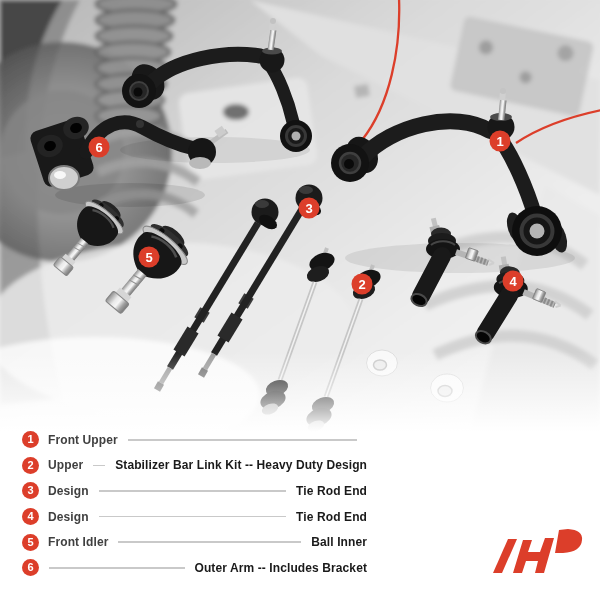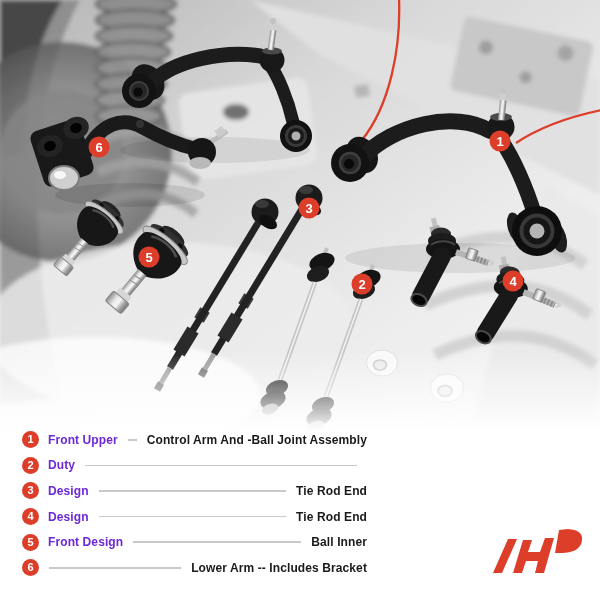--- a/index.html
+++ b/index.html
@@ -5,21 +5,21 @@
   html,body{margin:0;padding:0;background:#fff;}
   .stage{position:relative;width:600px;height:600px;background:#ffffff;overflow:hidden;
          font-family:"Liberation Sans","DejaVu Sans",sans-serif;}
   .photo{position:absolute;top:0;left:0;width:600px;height:432px;}
   .photo svg{display:block;}
 
   .legend{position:absolute;top:427px;left:22px;width:345px;}
   .lrow{display:flex;align-items:center;height:25.6px;}
   .lbadge{flex:0 0 17px;width:17px;height:17px;border-radius:50%;background:#dc3e2a;color:#fff;
           font-size:11px;font-weight:bold;line-height:17px;text-align:center;}
-  .lpos{margin-left:9px;font-size:12px;font-weight:bold;color:#6d28d9;white-space:nowrap;letter-spacing:.1px;}
+  .lpos{margin-left:9px;font-size:12px;font-weight:bold;color:#404040;white-space:nowrap;letter-spacing:.1px;}
   .lpos:empty{display:none;}
   .lline{flex:1;height:1.5px;background:#c9c9c9;margin:0 10px;}
   .lname{font-size:12px;font-weight:bold;color:#1a1a1a;white-space:nowrap;letter-spacing:.1px;}
 
   .brand{position:absolute;left:491px;top:528px;width:92px;height:45px;}
   .badge-dot{fill:#dc3e2a;}
   .badge-num{fill:#ffffff;font-family:"Liberation Sans","DejaVu Sans",sans-serif;
              font-size:13px;font-weight:bold;text-anchor:middle;}
 </style>
 </head>
@@ -276,50 +276,50 @@
       <text class="badge-num" x="99" y="151.5">6</text>
     </g>
   </svg>
   </div>
 
   <div class="legend">
     <div class="lrow">
       <span class="lbadge">1</span>
       <span class="lpos">Front Upper</span>
       <span class="lline"></span>
-      <span class="lname">Control Arm And -Ball Joint Assembly</span>
     </div>
     <div class="lrow">
       <span class="lbadge">2</span>
-      <span class="lpos">Duty</span>
-      <span class="lline"></span>
+      <span class="lpos">Upper</span>
+      <span class="lline"></span>
+      <span class="lname">Stabilizer Bar Link Kit -- Heavy Duty Design</span>
     </div>
     <div class="lrow">
       <span class="lbadge">3</span>
       <span class="lpos">Design</span>
       <span class="lline"></span>
       <span class="lname">Tie Rod End</span>
     </div>
     <div class="lrow">
       <span class="lbadge">4</span>
       <span class="lpos">Design</span>
       <span class="lline"></span>
       <span class="lname">Tie Rod End</span>
     </div>
     <div class="lrow">
       <span class="lbadge">5</span>
-      <span class="lpos">Front Design</span>
+      <span class="lpos">Front Idler</span>
       <span class="lline"></span>
       <span class="lname">Ball Inner</span>
     </div>
     <div class="lrow">
       <span class="lbadge">6</span>
 
       <span class="lline"></span>
-      <span class="lname">Lower Arm -- Includes Bracket</span>
+      <span class="lname">Outer Arm -- Includes Bracket</span>
     </div>
   </div>
 
   <div class="brand">
     <svg width="92" height="45" viewBox="0 0 92 45" xmlns="http://www.w3.org/2000/svg">
       <path d="M17,11 L26,11 L11,45 L2,45 Z" fill="#dc3e2a"></path>
       <path d="M32,12 L41,12 L37,24 L49,24 L54,10 L63,10 L53,45 L44,45 L47,33 L35,33 L31,45 L22,45 Z" fill="#dc3e2a"></path>
       <path d="M68,2 L77,1 Q92,2 91,12 Q90,24 72,25 L64,25 Z" fill="#dc3e2a"></path>
     </svg>
   </div>

